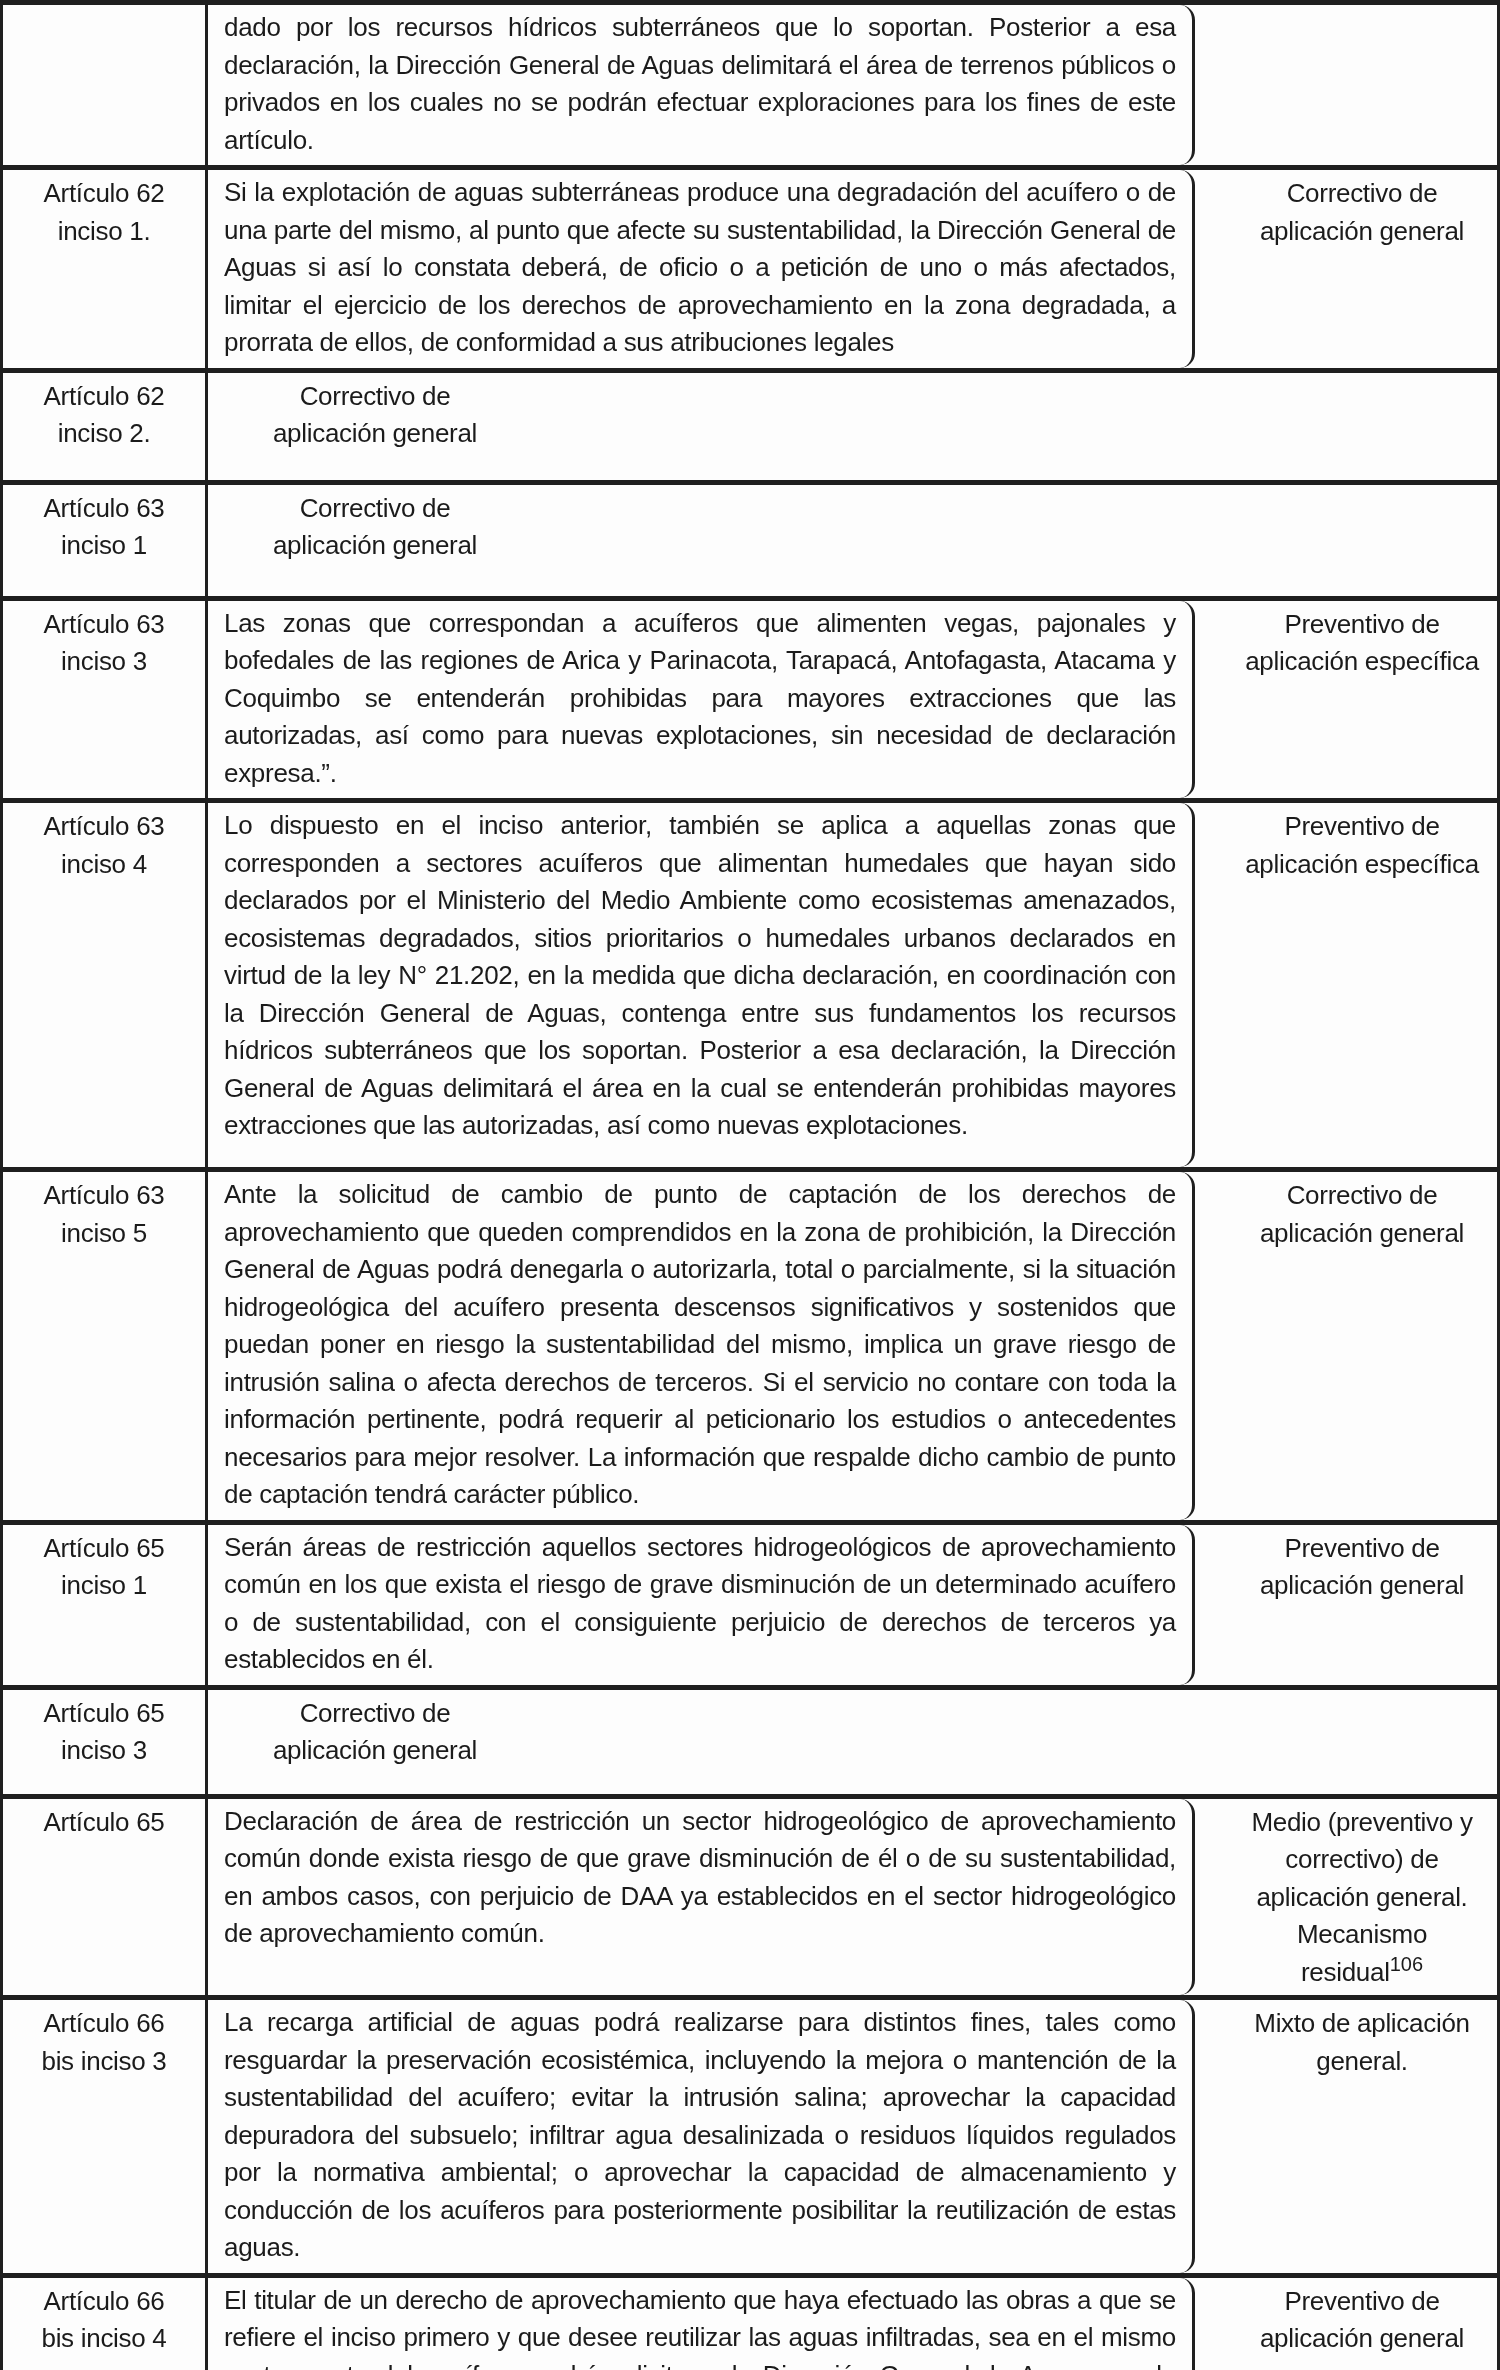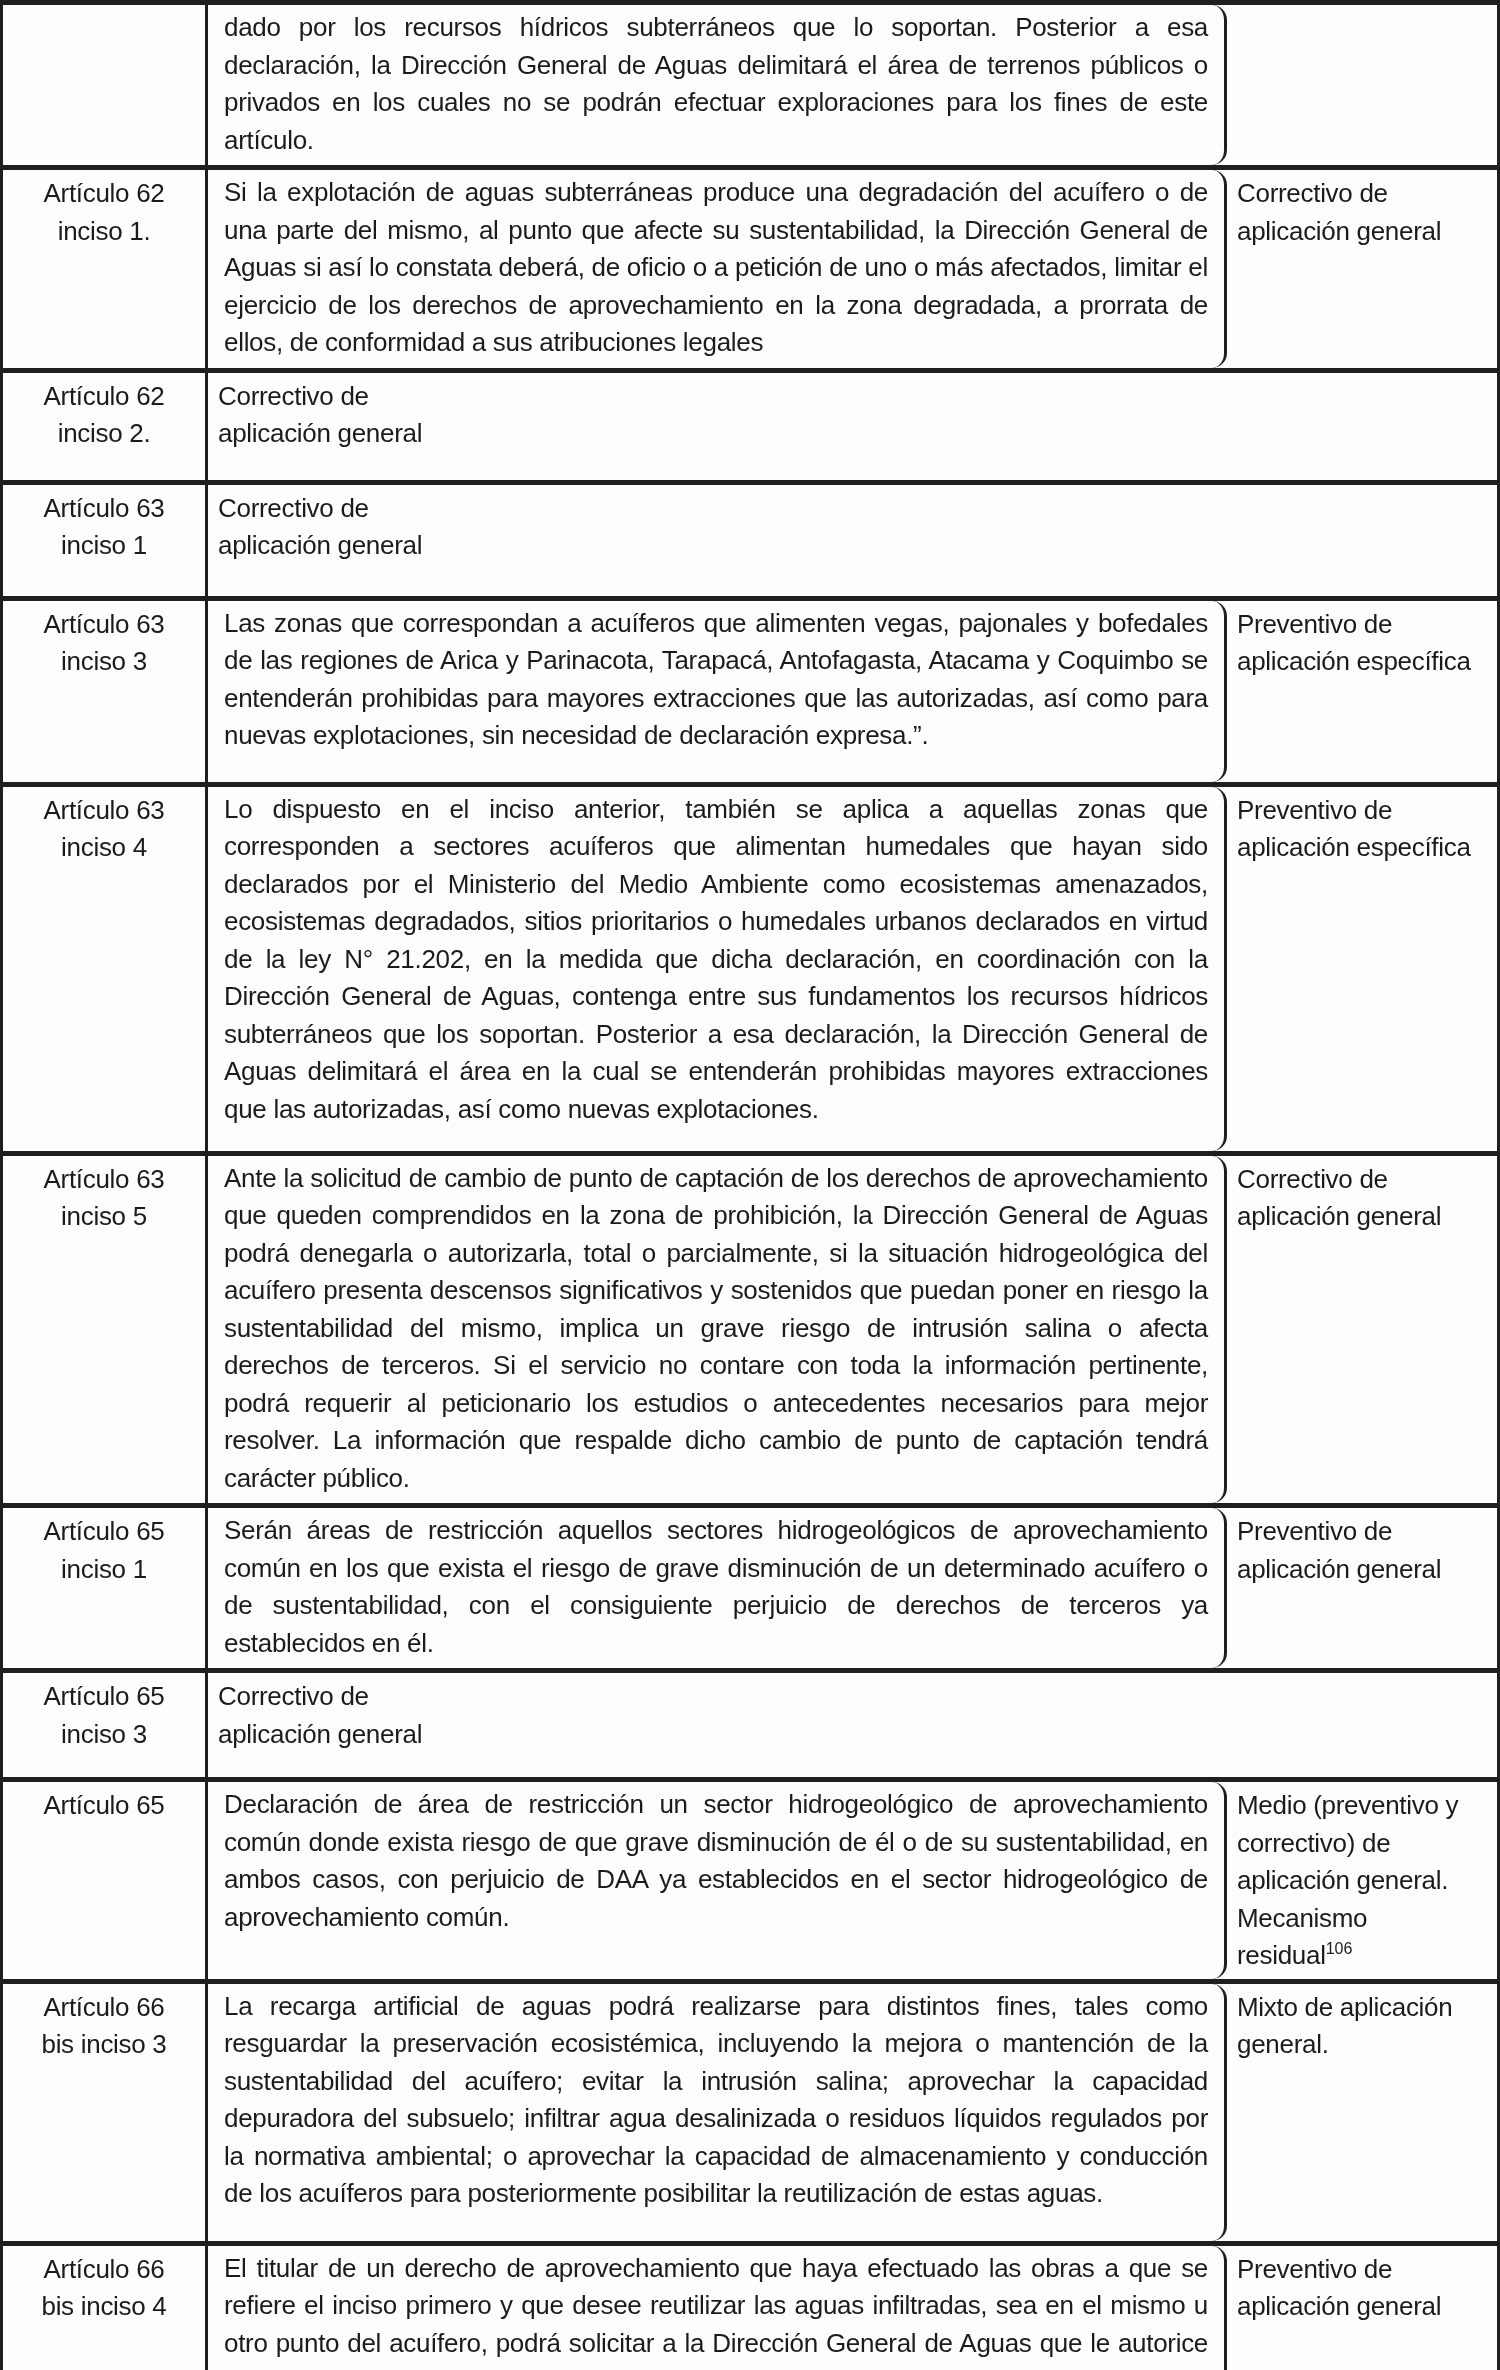--- a/index.html
+++ b/index.html
@@ -40,25 +40,26 @@
   .c-text {
     flex: 1 1 auto;
     border-right: 3px solid #1f1f1f;
     text-align: justify;
     padding: 4px 16px 6px 16px;
     border-radius: 15px;
   }
   .c-class {
     width: 270px;
     flex: 0 0 270px;
-    text-align: left;
+    text-align: center;
     padding: 5px 10px 4px 10px;
+    margin-left: 32px;
   }
   sup.fnote {
-    font-size: 16px;
+    font-size: 20px;
     line-height: 0;
     vertical-align: super;
     letter-spacing: 0;
   }
   
   .r0  { min-height: 147px; }
   .r1  { min-height: 188px; }
   .r2  { min-height: 112px; }
   .r3  { min-height: 116px; }
   .r4  { min-height: 186px; }

